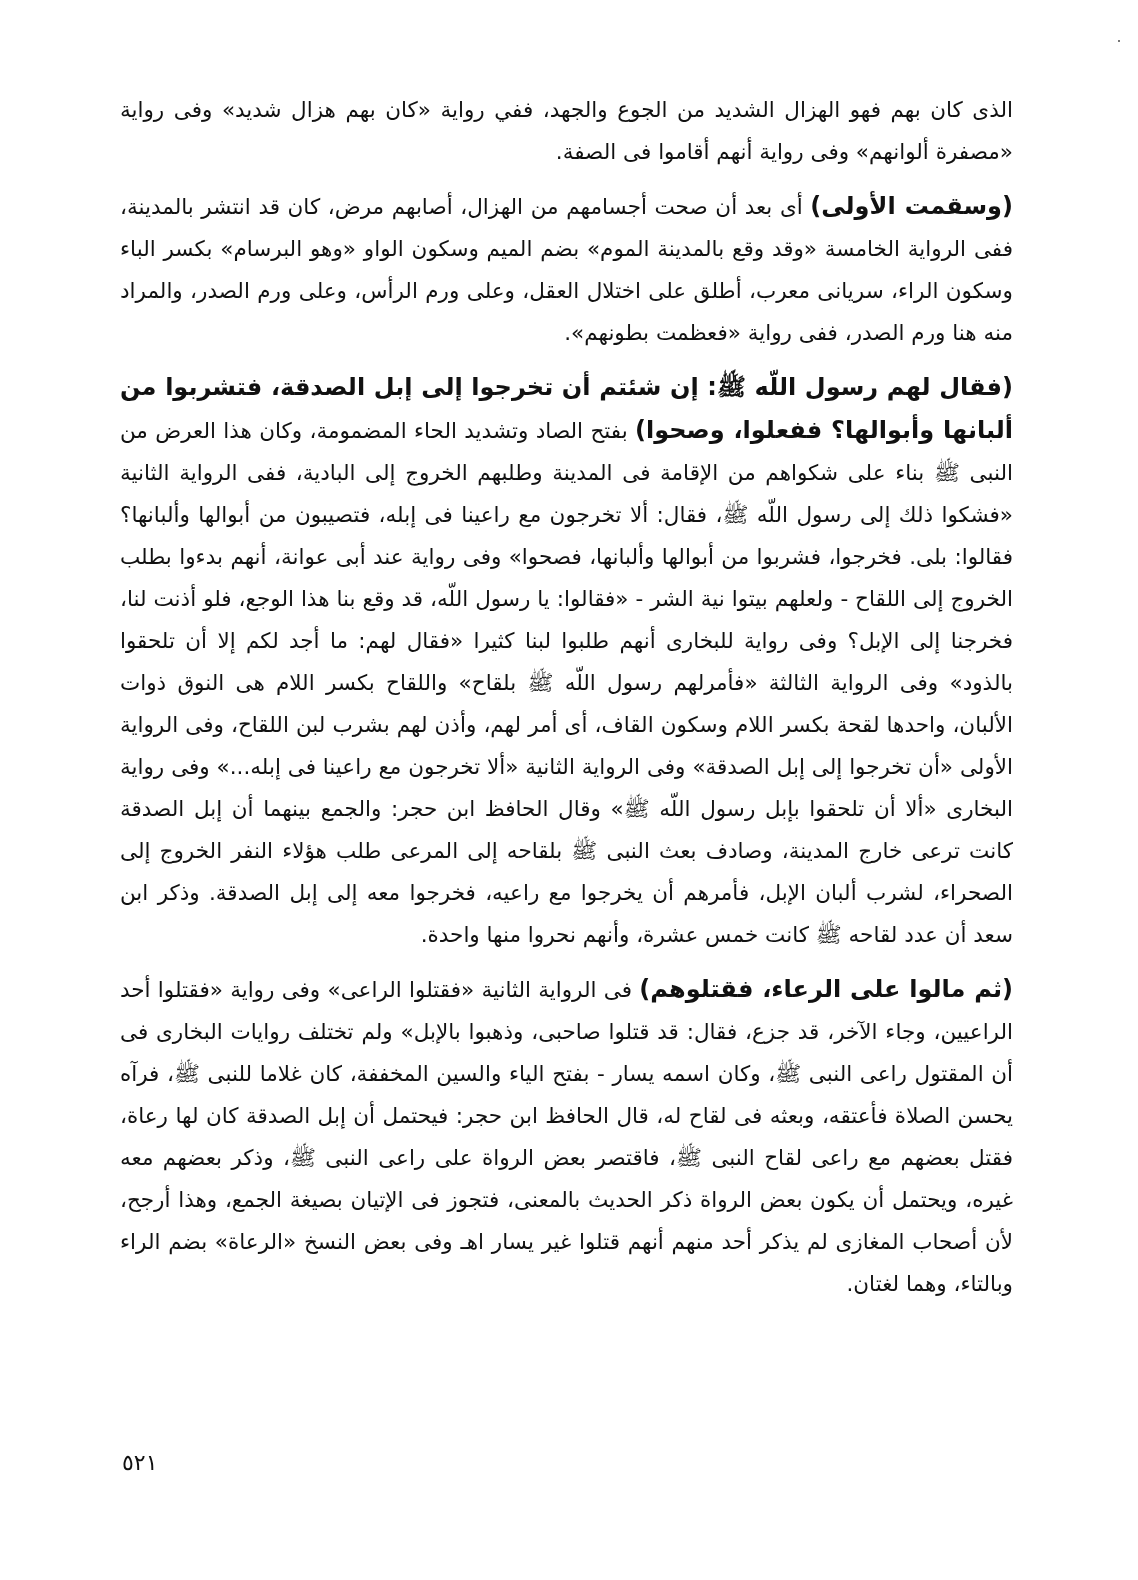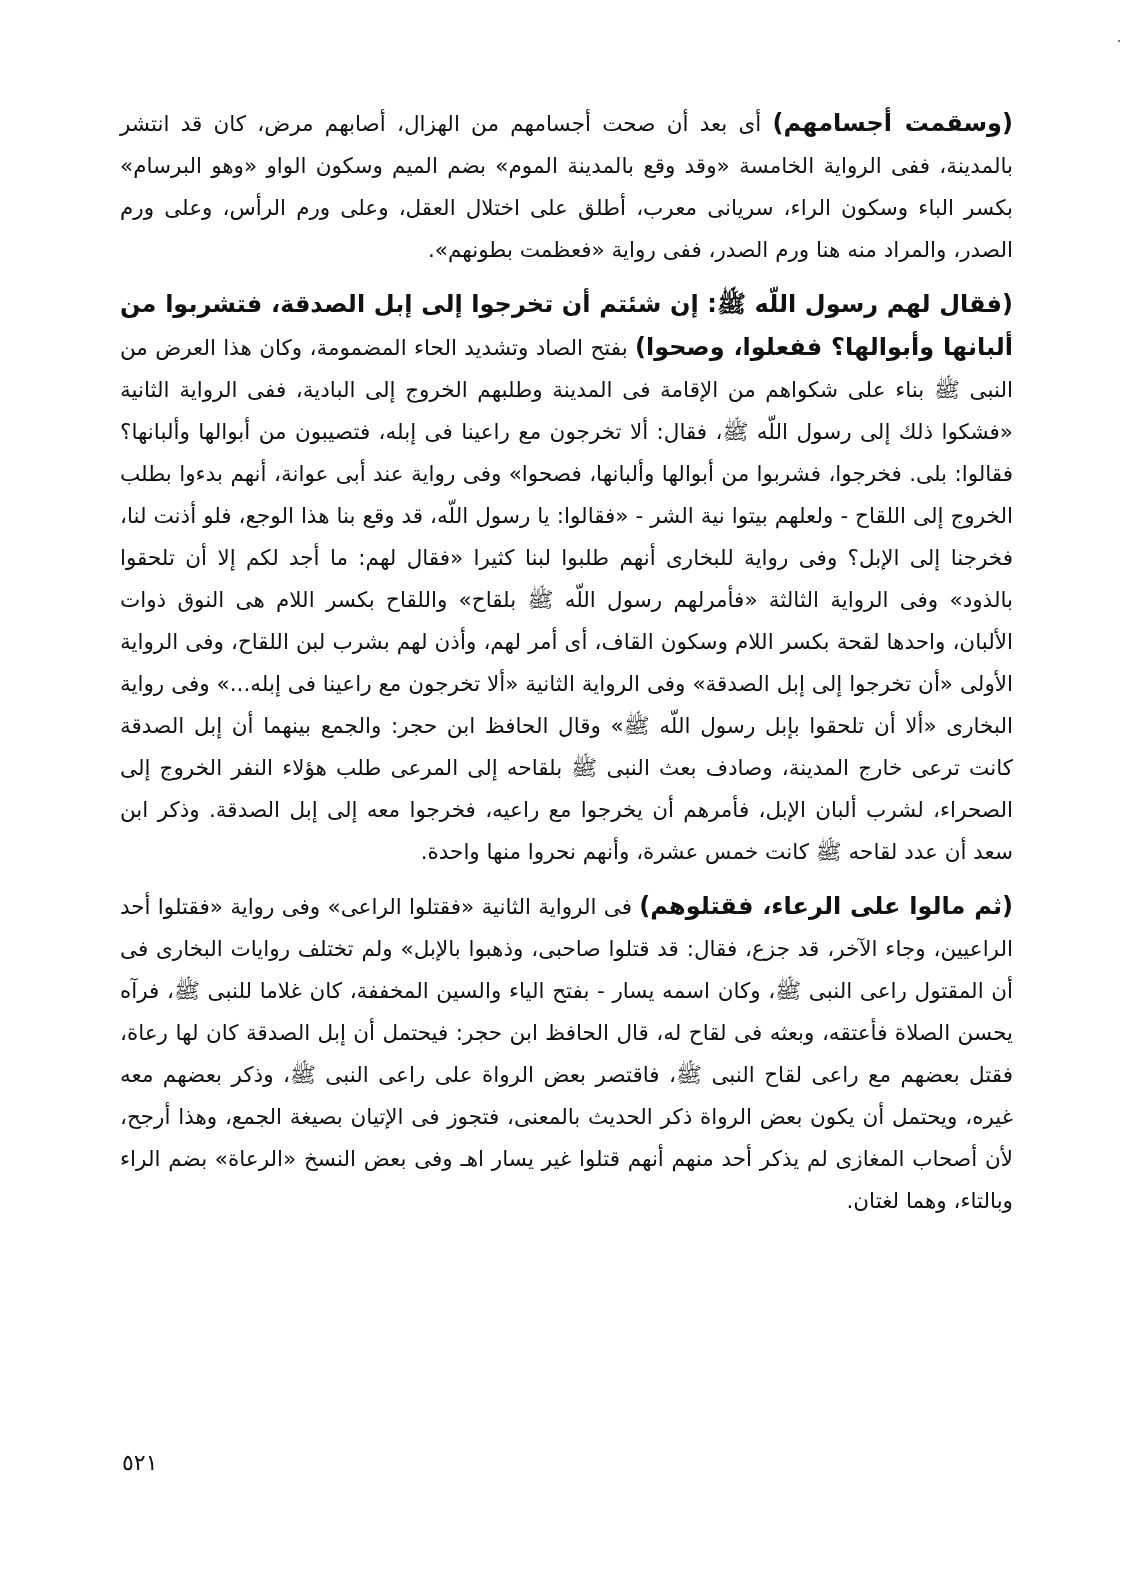--- a/index.html
+++ b/index.html
@@ -14,22 +14,25 @@
   .p4 { margin-top: 16px; }
   .lead { font-weight: bold; font-size: 24px; }
   .page-number { position: absolute; left: 122px; top: 1450px; font-size: 22px; direction: rtl;
                  font-family: Liberation Serif, serif; color: #111; }
   .scan-dot { position: absolute; left: 1118px; top: 40px; width: 2px; height: 2px; background: #777; }
 </style>
 </head>
 <body>
 
 <div class="page">
+  <p class="para p1">
+    <span class="lead"></span><span>الذى كان بهم فهو الهزال الشديد من الجوع والجهد، ففي رواية «كان بهم هزال شديد» وفى رواية «مصفرة ألوانهم» وفى رواية أنهم أقاموا فى الصفة.</span>
+  </p>
   <p class="para p2">
-    <span class="lead">(وسقمت أجسامهم)</span><span> أى بعد أن صحت أجسامهم من الهزال، أصابهم مرض، كان قد انتشر بالمدينة، ففى الرواية الخامسة «وقد وقع بالمدينة الموم» بضم الميم وسكون الواو «وهو البرسام» بكسر الباء وسكون الراء، سريانى معرب، أطلق على اختلال العقل، وعلى ورم الرأس، وعلى ورم الصدر، والمراد منه هنا ورم الصدر، ففى رواية «فعظمت بطونهم».</span>
+    <span class="lead">(وسقمت الأولى)</span><span> أى بعد أن صحت أجسامهم من الهزال، أصابهم مرض، كان قد انتشر بالمدينة، ففى الرواية الخامسة «وقد وقع بالمدينة الموم» بضم الميم وسكون الواو «وهو البرسام» بكسر الباء وسكون الراء، سريانى معرب، أطلق على اختلال العقل، وعلى ورم الرأس، وعلى ورم الصدر، والمراد منه هنا ورم الصدر، ففى رواية «فعظمت بطونهم».</span>
   </p>
   <p class="para p3">
     <span class="lead">(فقال لهم رسول اللّه ﷺ: إن شئتم أن تخرجوا إلى إبل الصدقة، فتشربوا من ألبانها وأبوالها؟ ففعلوا، وصحوا)</span><span> بفتح الصاد وتشديد الحاء المضمومة، وكان هذا العرض من النبى ﷺ بناء على شكواهم من الإقامة فى المدينة وطلبهم الخروج إلى البادية، ففى الرواية الثانية «فشكوا ذلك إلى رسول اللّه ﷺ، فقال: ألا تخرجون مع راعينا فى إبله، فتصيبون من أبوالها وألبانها؟ فقالوا: بلى. فخرجوا، فشربوا من أبوالها وألبانها، فصحوا» وفى رواية عند أبى عوانة، أنهم بدءوا بطلب الخروج إلى اللقاح - ولعلهم بيتوا نية الشر - «فقالوا: يا رسول اللّه، قد وقع بنا هذا الوجع، فلو أذنت لنا، فخرجنا إلى الإبل؟ وفى رواية للبخارى أنهم طلبوا لبنا كثيرا «فقال لهم: ما أجد لكم إلا أن تلحقوا بالذود» وفى الرواية الثالثة «فأمرلهم رسول اللّه ﷺ بلقاح» واللقاح بكسر اللام هى النوق ذوات الألبان، واحدها لقحة بكسر اللام وسكون القاف، أى أمر لهم، وأذن لهم بشرب لبن اللقاح، وفى الرواية الأولى «أن تخرجوا إلى إبل الصدقة» وفى الرواية الثانية «ألا تخرجون مع راعينا فى إبله...» وفى رواية البخارى «ألا أن تلحقوا بإبل رسول اللّه ﷺ» وقال الحافظ ابن حجر: والجمع بينهما أن إبل الصدقة كانت ترعى خارج المدينة، وصادف بعث النبى ﷺ بلقاحه إلى المرعى طلب هؤلاء النفر الخروج إلى الصحراء، لشرب ألبان الإبل، فأمرهم أن يخرجوا مع راعيه، فخرجوا معه إلى إبل الصدقة. وذكر ابن سعد أن عدد لقاحه ﷺ كانت خمس عشرة، وأنهم نحروا منها واحدة.</span>
   </p>
   <p class="para p4">
     <span class="lead">(ثم مالوا على الرعاء، فقتلوهم)</span><span> فى الرواية الثانية «فقتلوا الراعى» وفى رواية «فقتلوا أحد الراعيين، وجاء الآخر، قد جزع، فقال: قد قتلوا صاحبى، وذهبوا بالإبل» ولم تختلف روايات البخارى فى أن المقتول راعى النبى ﷺ، وكان اسمه يسار - بفتح الياء والسين المخففة، كان غلاما للنبى ﷺ، فرآه يحسن الصلاة فأعتقه، وبعثه فى لقاح له، قال الحافظ ابن حجر: فيحتمل أن إبل الصدقة كان لها رعاة، فقتل بعضهم مع راعى لقاح النبى ﷺ، فاقتصر بعض الرواة على راعى النبى ﷺ، وذكر بعضهم معه غيره، ويحتمل أن يكون بعض الرواة ذكر الحديث بالمعنى، فتجوز فى الإتيان بصيغة الجمع، وهذا أرجح، لأن أصحاب المغازى لم يذكر أحد منهم أنهم قتلوا غير يسار اهـ وفى بعض النسخ «الرعاة» بضم الراء وبالتاء، وهما لغتان.</span>
   </p>
 </div>
 
 <div class="page-number">٥٢١</div>

